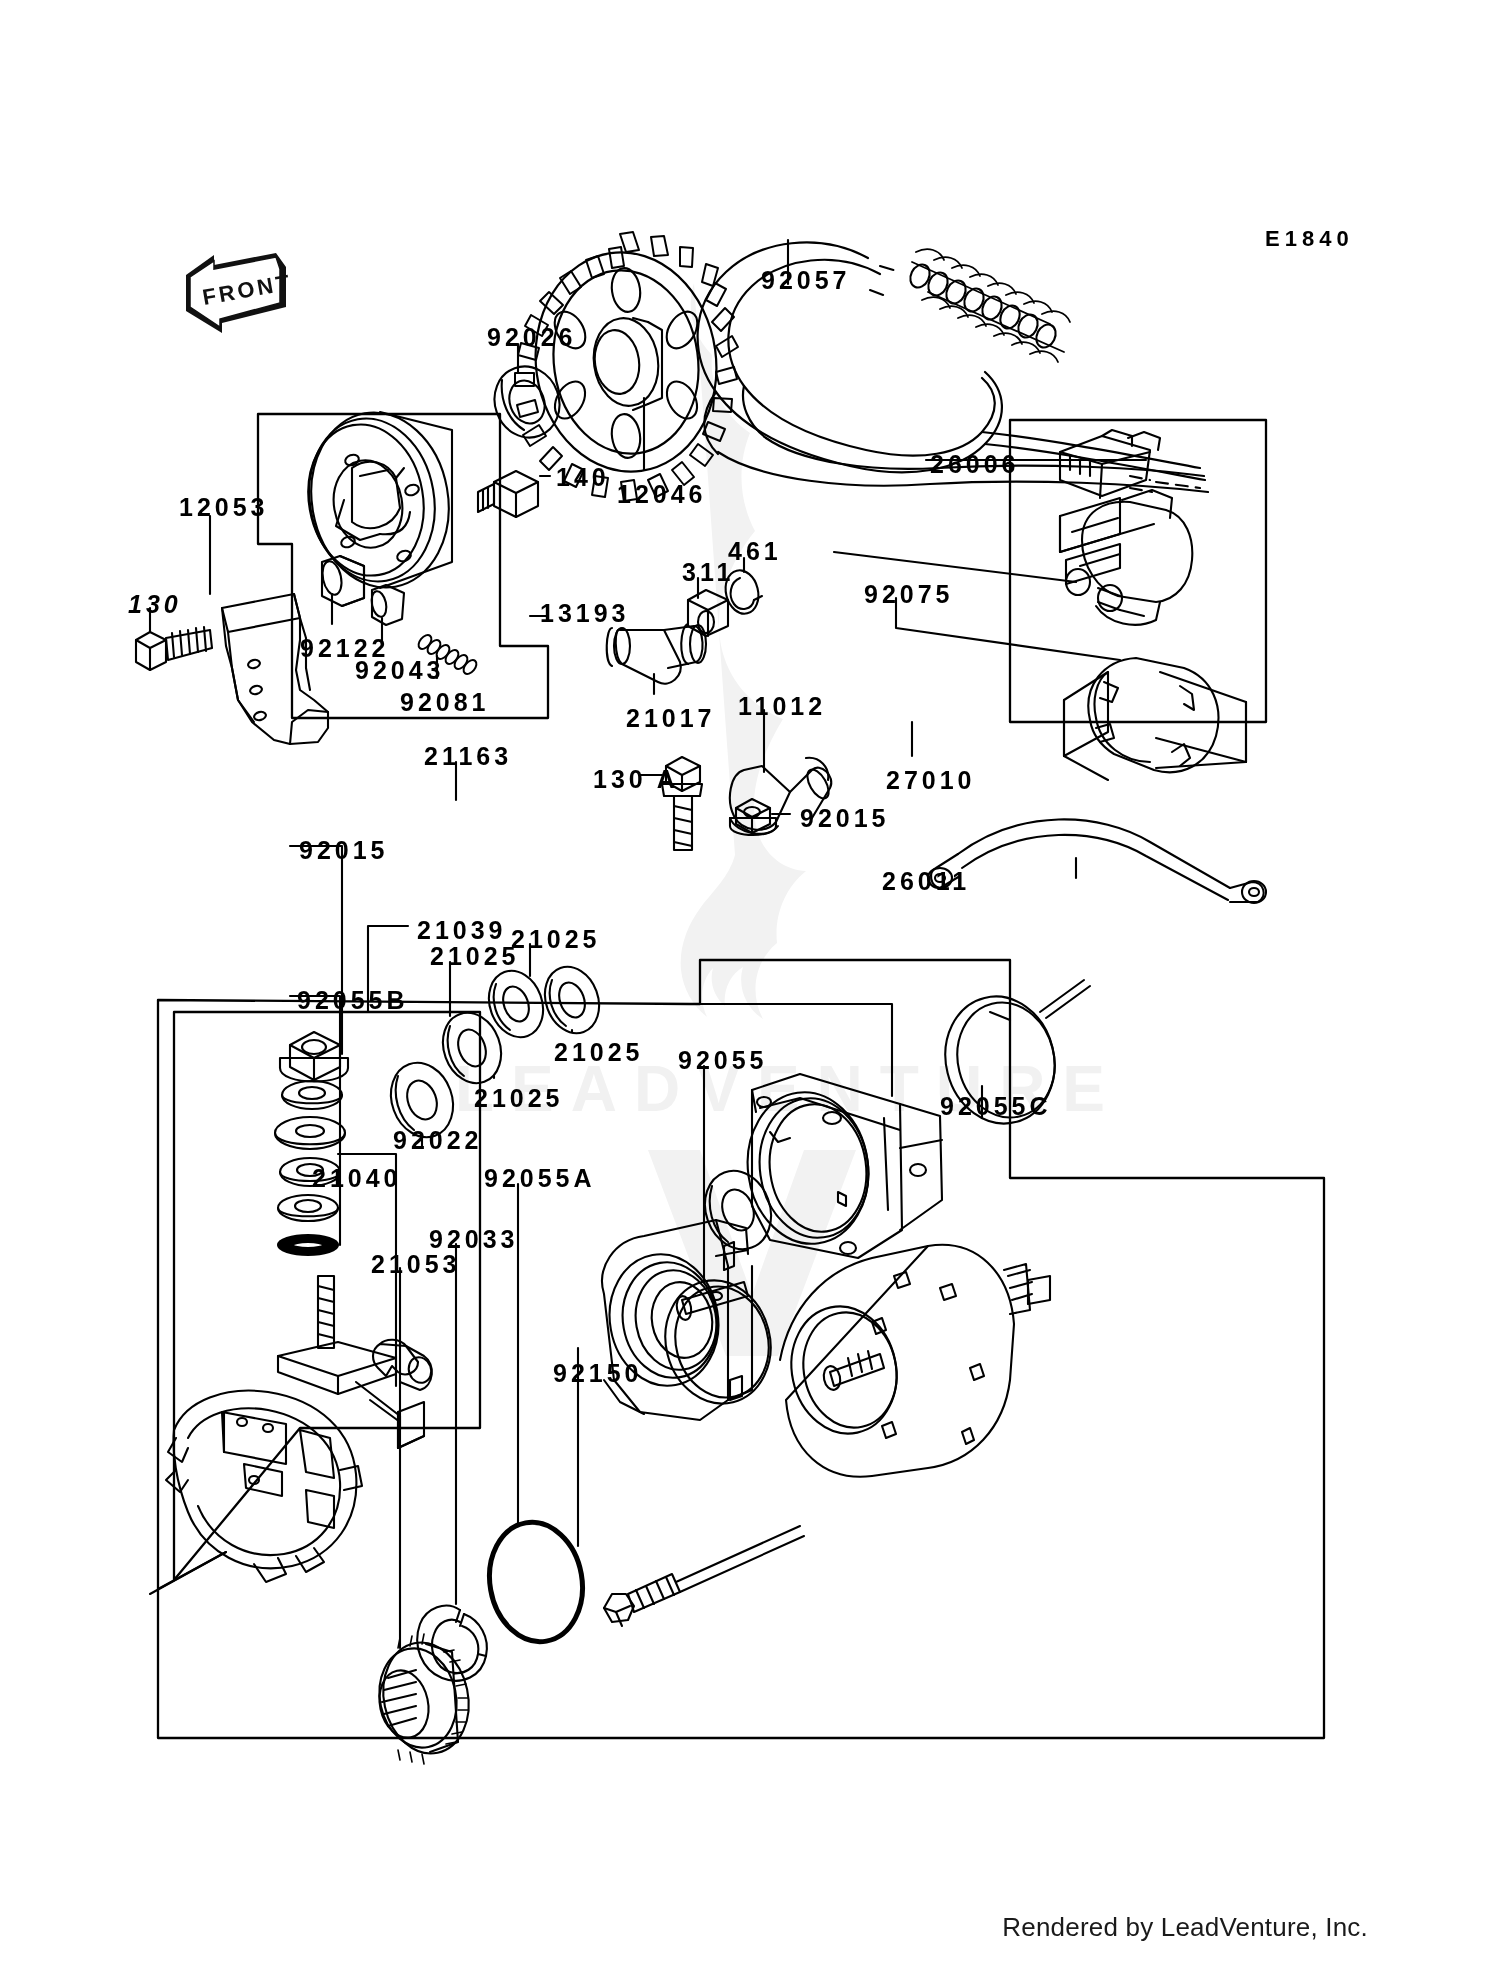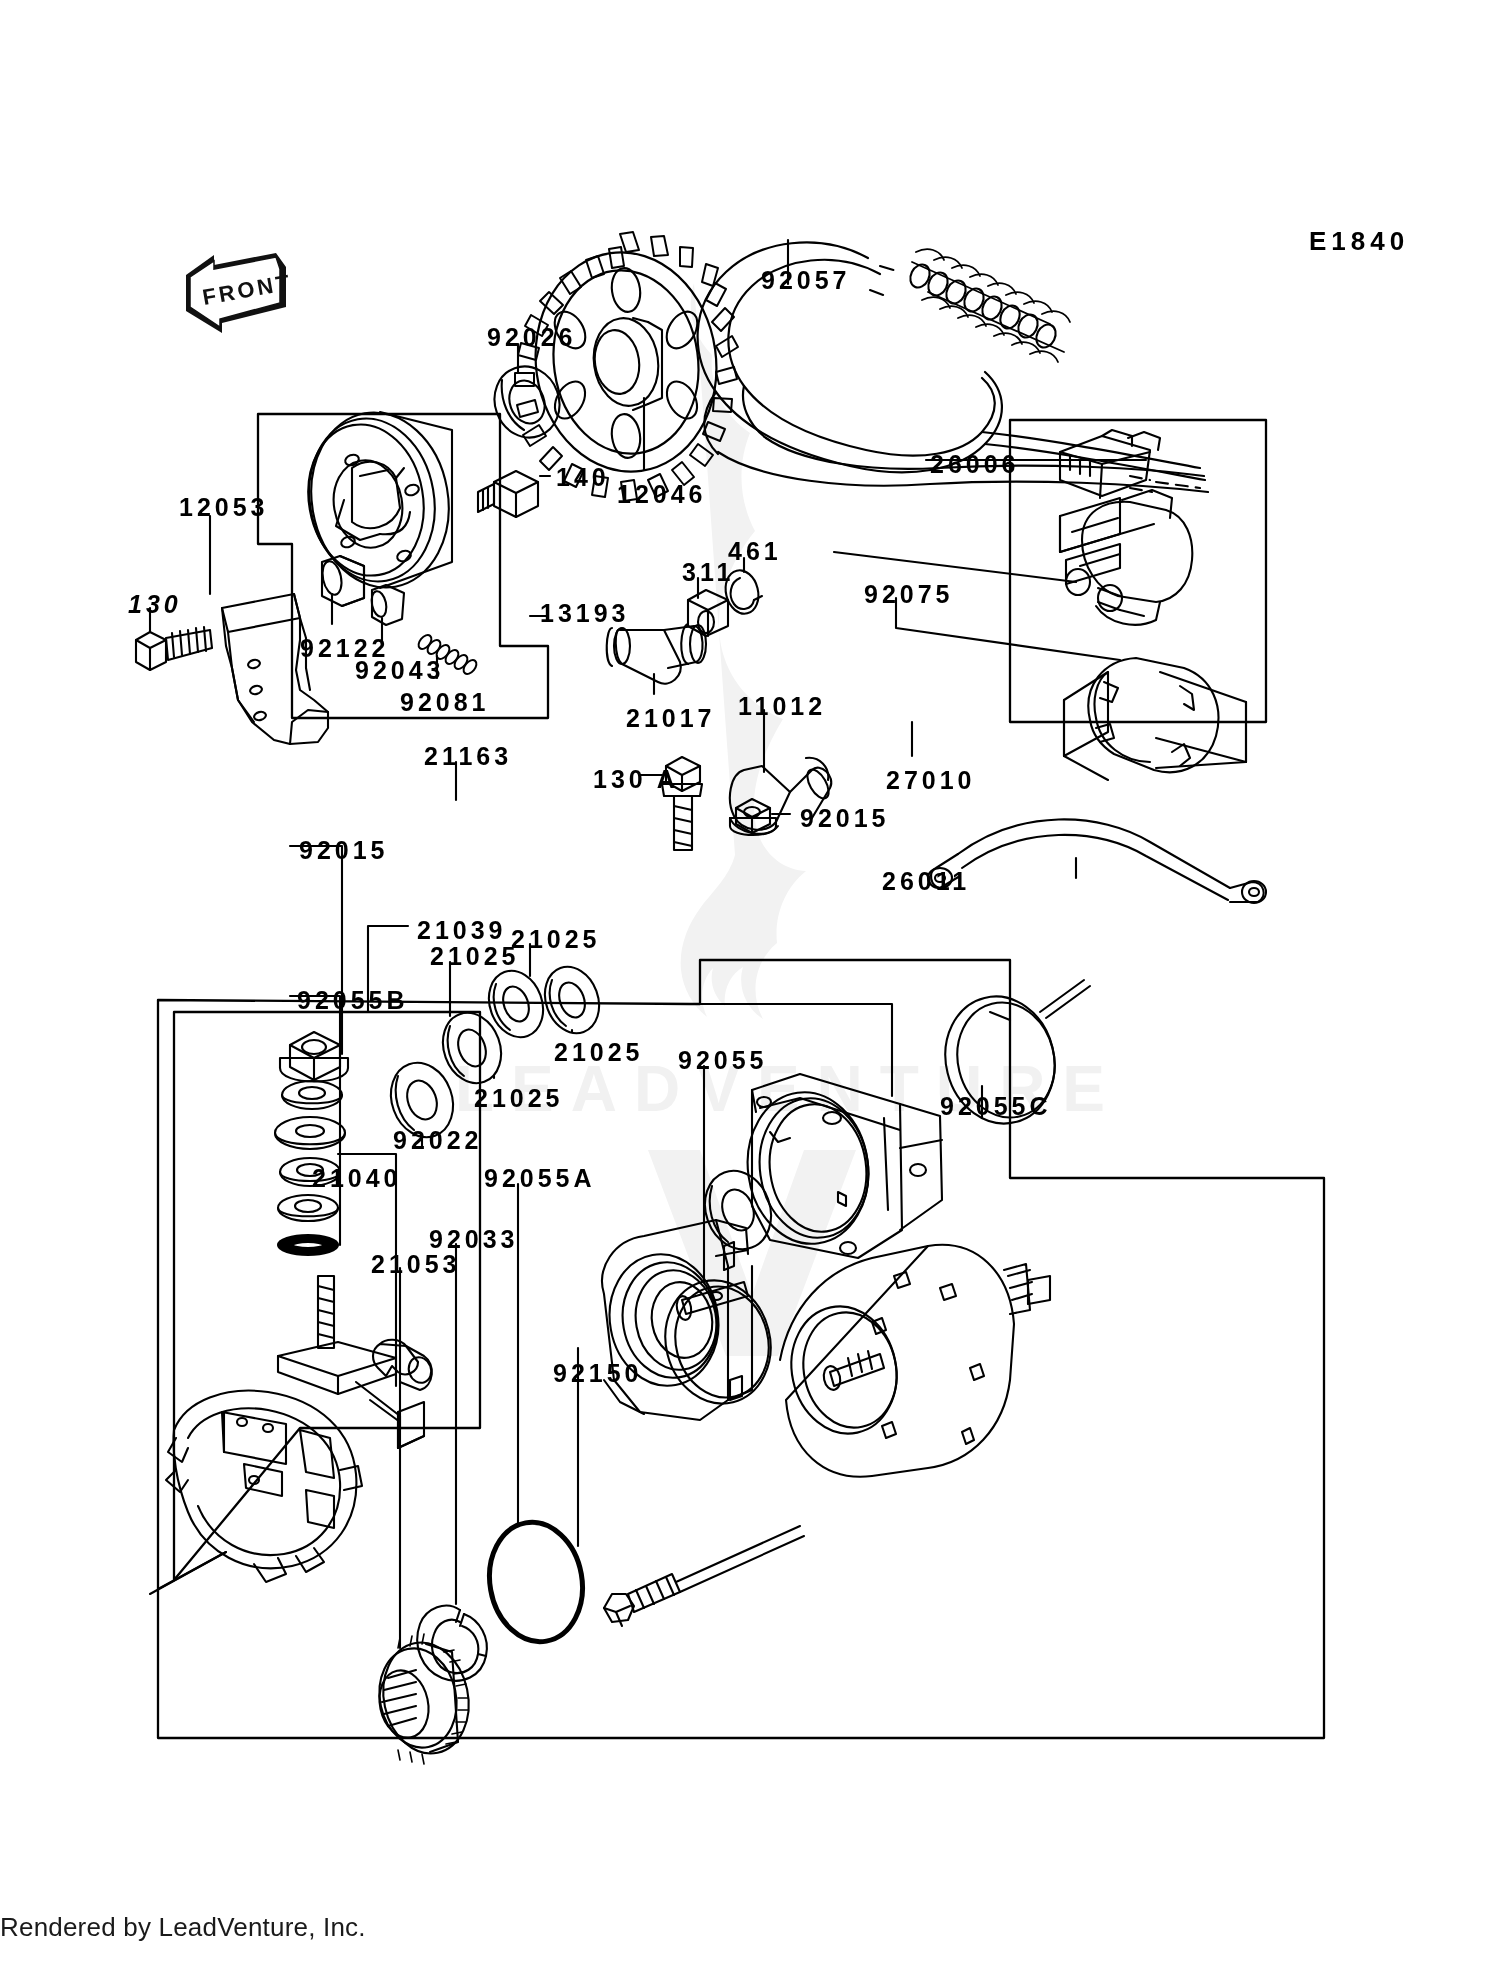--- a/index.html
+++ b/index.html
@@ -26,27 +26,27 @@
   .lbl {
     position: absolute;
     font-family: "Liberation Sans", sans-serif;
     font-size: 25px;
     font-weight: bold;
     letter-spacing: 4px;
     color: #000000;
     white-space: nowrap;
     line-height: 1;
   }
-  .code-label { font-size: 26px; letter-spacing: 5px; margin-left: 44px; }
+  .code-label { font-size: 22px; letter-spacing: 5px; }
   .footer {
     position: absolute;
     left: 0;
     top: 1912px;
     width: 1368px;
-    text-align: left;
+    text-align: right;
     font-family: "Liberation Sans", sans-serif;
     font-size: 26px;
     color: #1a1a1a;
     letter-spacing: 0.2px;
   }
   .front-badge {
     position: absolute;
     left: 180px;
     top: 245px;
     width: 120px;

